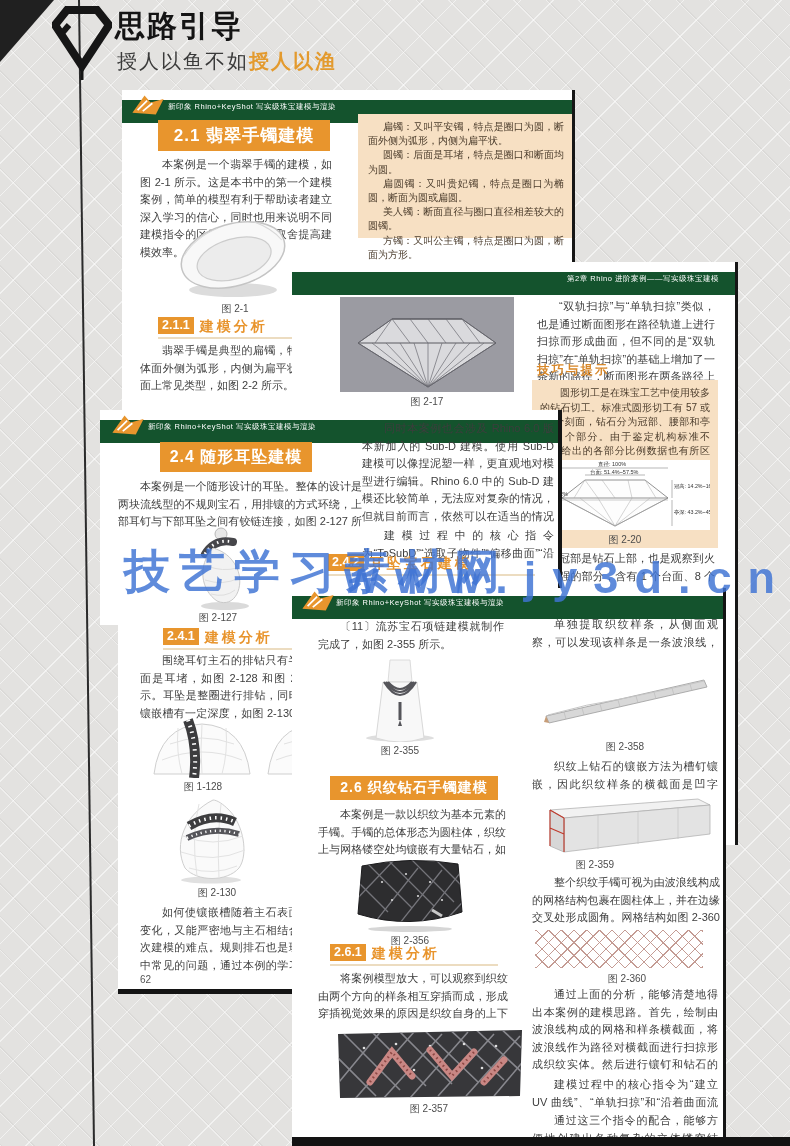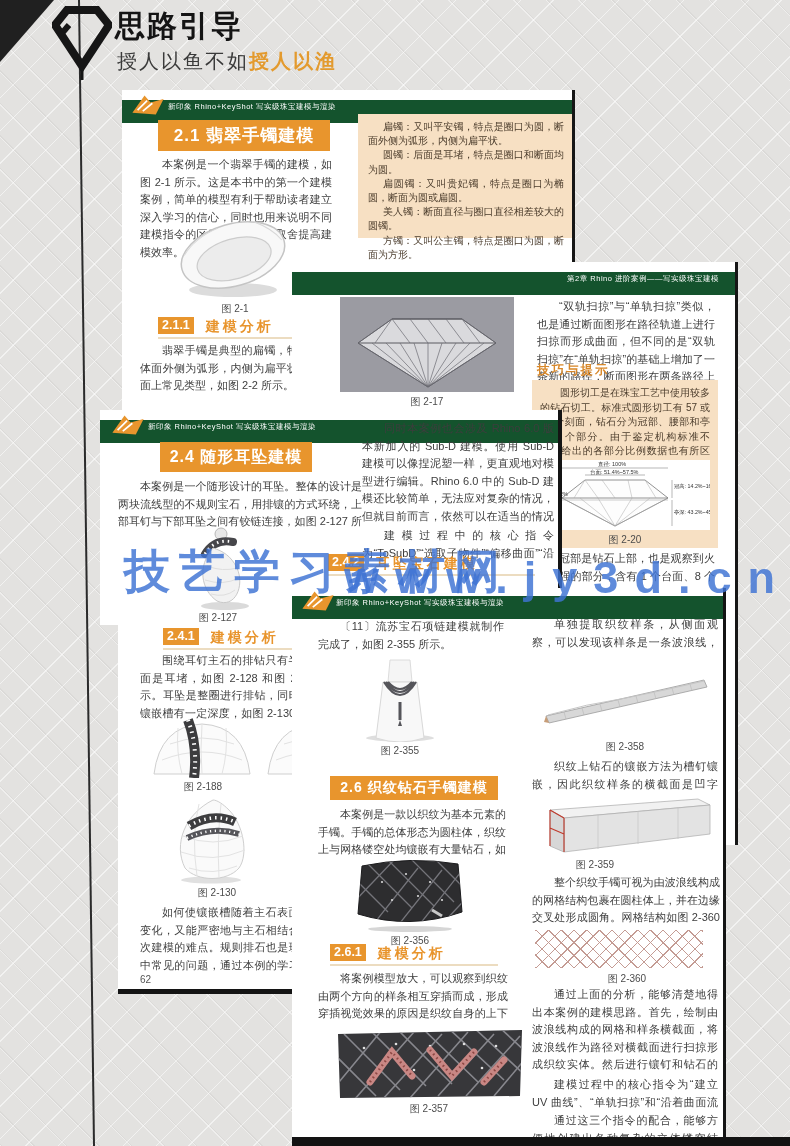--- a/index.html
+++ b/index.html
@@ -12,21 +12,21 @@
       repeating-linear-gradient(45deg, rgba(150,148,145,.10) 0px, rgba(150,148,145,.10) 2px, transparent 2px, transparent 23px);
     font-family:"Liberation Sans","DejaVu Sans",sans-serif;
     color:#222;
   }
   .abs{position:absolute}
   .page{position:absolute;background:#fff;box-sizing:border-box;overflow:hidden}
   .pbar{position:absolute;left:0;right:0;height:23px;background:#14532d;color:#fff;font-size:7.5px;line-height:13px;white-space:nowrap;box-sizing:border-box}
   .pbar .btxt{letter-spacing:.5px}
   .swoosh{position:absolute;top:-8px;width:36px;height:26px}
   .secbig{position:absolute;background:#e8952d;color:#fff;font-weight:bold;letter-spacing:1px;display:flex;align-items:center;justify-content:center;box-sizing:border-box}
-  .subsec{position:absolute;display:flex;align-items:flex-end;gap:12px;border-bottom:2px solid #ecdcc0;padding-bottom:3px;box-sizing:border-box}
+  .subsec{position:absolute;display:flex;align-items:flex-end;gap:6px;border-bottom:2px solid #ecdcc0;padding-bottom:3px;box-sizing:border-box}
   .subsec .n{background:#e8952d;color:#fff;font-weight:bold;font-size:12.5px;padding:1px 4px;line-height:15px}
   .subsec .t{color:#e8942c;font-weight:bold;font-size:14px;letter-spacing:3px;line-height:16px}
   .para{position:absolute;font-size:11px;line-height:17.5px;color:#3d3d3d;text-align:justify;text-indent:2em;overflow:hidden}
   .cap{position:absolute;font-size:10px;color:#4c4c4c;white-space:nowrap;text-align:center}
   .img{position:absolute}
   .tan{background:#f7e0c3}
   .tipt{position:absolute;color:#d8882a;font-weight:bold;font-size:12.5px;letter-spacing:2px}
   .tantext{position:absolute;font-size:10px;line-height:14.5px;color:#4a3b2b;text-align:justify;text-indent:2em}
   .typeitem{font-size:10px;line-height:14.2px;color:#4a3b2b;text-align:justify;text-indent:1.5em}
   .wm{position:absolute;z-index:9;font-weight:bold;color:rgba(62,115,212,.83);white-space:nowrap}
@@ -178,21 +178,21 @@
     </svg>
   </div>
   <div class="img" style="left:144px;top:94px;width:108px;height:62px">
     <svg width="108" height="62" viewBox="0 0 108 62">
       <path d="M6,58 Q12,10 54,8 Q96,10 102,58 Z" fill="#fbfbfb" stroke="#cfcfcf"></path>
       <path d="M14,44 Q54,28 94,44 M22,28 Q54,16 86,28" stroke="#e2e2e2" fill="none"></path>
       <path d="M58,4 Q66,30 62,62" stroke="#3c3c3e" stroke-width="10" fill="none"></path>
       <path d="M58,4 Q66,30 62,62" stroke="#fff" stroke-width="4" fill="none" stroke-dasharray="1.5 4.5"></path>
     </svg>
   </div>
-  <div class="cap" style="left:40px;top:158px;width:90px">图 2-188</div>
+  <div class="cap" style="left:40px;top:158px;width:90px">图 1-128</div>
   <div class="cap" style="left:158px;top:158px;width:90px">图 2-129</div>
   <div class="img" style="left:37px;top:174px;width:108px;height:88px">
     <svg width="108" height="88" viewBox="0 0 108 88">
       <ellipse cx="56" cy="84" rx="30" ry="3.5" fill="#e0e0e0"></ellipse>
       <path d="M58,4 C30,18 18,48 30,72 C42,86 72,86 84,72 C94,58 88,28 74,14 C68,8 62,4 58,4 Z" fill="#fafafa" stroke="#cfcfcf"></path>
       <path d="M28,40 Q58,52 88,40 M26,56 Q58,68 90,54 M34,72 Q58,80 82,70" stroke="#e3e3e3" fill="none"></path>
       <path d="M44,8 Q36,40 42,80 M66,8 Q62,42 64,82" stroke="#e3e3e3" fill="none"></path>
       <path d="M34,30 Q58,16 80,26" stroke="#3d3d3f" stroke-width="9" fill="none"></path>
       <path d="M34,30 Q58,16 80,26" stroke="#fff" stroke-width="3.5" fill="none" stroke-dasharray="1.5 4"></path>
       <path d="M32,42 Q58,30 84,38" stroke="#55555a" stroke-width="6" fill="none"></path>

